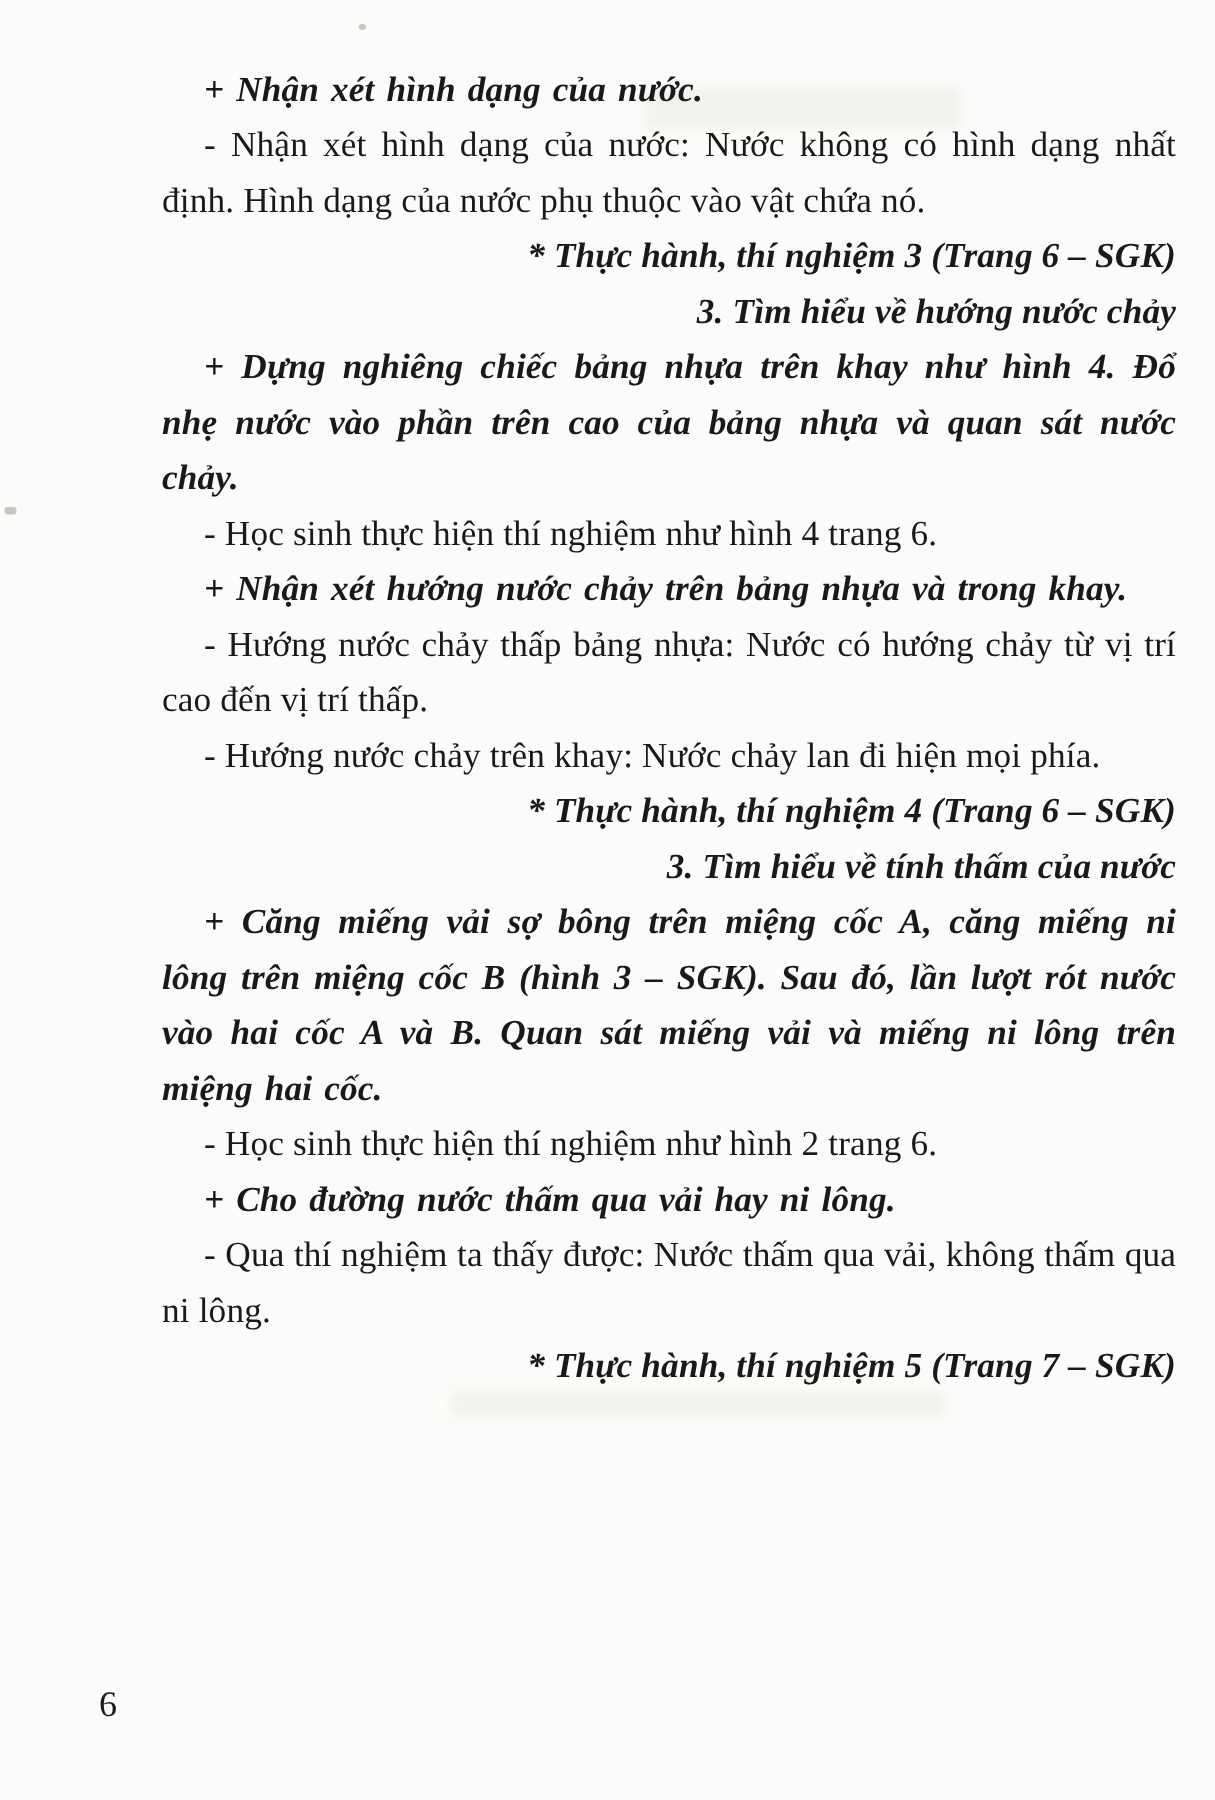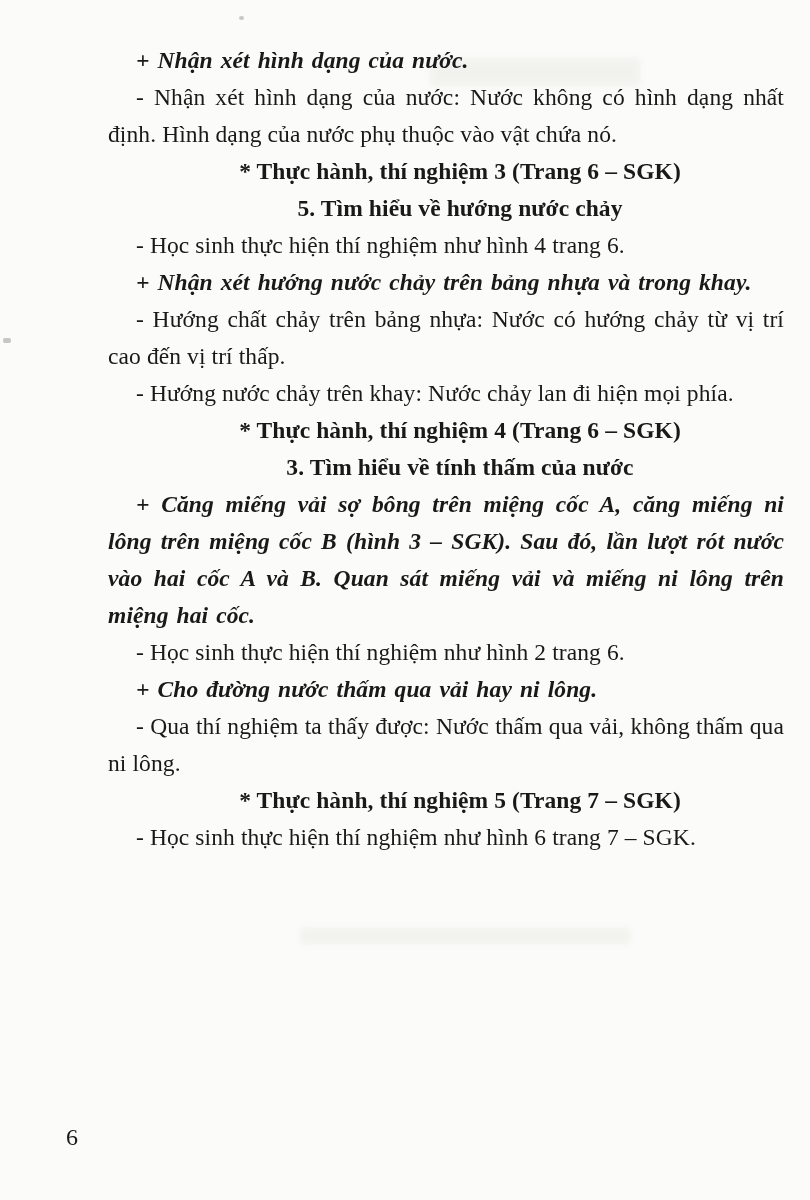--- a/index.html
+++ b/index.html
@@ -31,21 +31,22 @@
     text-align: justify;
     letter-spacing: 0.1px;
   }
   .page p.task {
     font-weight: bold;
     font-style: italic;
     word-spacing: 2px;
   }
   .page p.heading {
     font-weight: bold;
-    text-align: center;
+    text-align: right;
+    font-style: italic;
   }
   .page-number {
     position: absolute;
     left: 66px;
     top: 1122px;
     font-size: 24px;
     line-height: 30px;
   }
   .artifact {
     position: absolute;
@@ -69,28 +70,28 @@
 
 <div class="ghost g1"></div>
 <div class="ghost g2"></div>
 <div class="artifact dot-top"></div>
 <div class="artifact dash-left"></div>
 
 <div class="page">
   <p class="task">+ Nhận xét hình dạng của nước.</p>
   <p class="answer">- Nhận xét hình dạng của nước: Nước không có hình dạng nhất định. Hình dạng của nước phụ thuộc vào vật chứa nó.</p>
   <p class="heading">* Thực hành, thí nghiệm 3 (Trang 6 – SGK)</p>
-  <p class="heading">5. Tìm hiểu về hướng nước chảy</p>
+  <p class="heading">3. Tìm hiểu về hướng nước chảy</p>
+  <p class="task">+ Dựng nghiêng chiếc bảng nhựa trên khay như hình 4. Đổ nhẹ nước vào phần trên cao của bảng nhựa và quan sát nước chảy.</p>
   <p class="answer">- Học sinh thực hiện thí nghiệm như hình 4 trang 6.</p>
   <p class="task">+ Nhận xét hướng nước chảy trên bảng nhựa và trong khay.</p>
-  <p class="answer">- Hướng chất chảy trên bảng nhựa: Nước có hướng chảy từ vị trí cao đến vị trí thấp.</p>
+  <p class="answer">- Hướng nước chảy thấp bảng nhựa: Nước có hướng chảy từ vị trí cao đến vị trí thấp.</p>
   <p class="answer">- Hướng nước chảy trên khay: Nước chảy lan đi hiện mọi phía.</p>
   <p class="heading">* Thực hành, thí nghiệm 4 (Trang 6 – SGK)</p>
   <p class="heading">3. Tìm hiểu về tính thấm của nước</p>
   <p class="task">+ Căng miếng vải sợ bông trên miệng cốc A, căng miếng ni lông trên miệng cốc B (hình 3 – SGK). Sau đó, lần lượt rót nước vào hai cốc A và B. Quan sát miếng vải và miếng ni lông trên miệng hai cốc.</p>
   <p class="answer">- Học sinh thực hiện thí nghiệm như hình 2 trang 6.</p>
   <p class="task">+ Cho đường nước thấm qua vải hay ni lông.</p>
   <p class="answer">- Qua thí nghiệm ta thấy được: Nước thấm qua vải, không thấm qua ni lông.</p>
   <p class="heading">* Thực hành, thí nghiệm 5 (Trang 7 – SGK)</p>
-  <p class="answer">- Học sinh thực hiện thí nghiệm như hình 6 trang 7 – SGK.</p>
 </div>
 
 <div class="page-number">6</div>
 
 </body></html>

